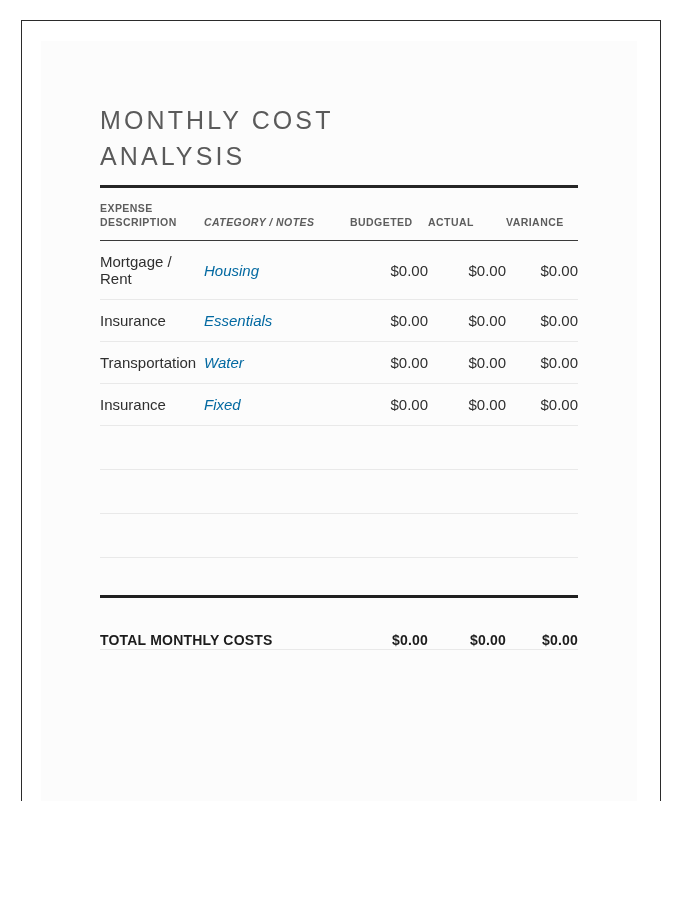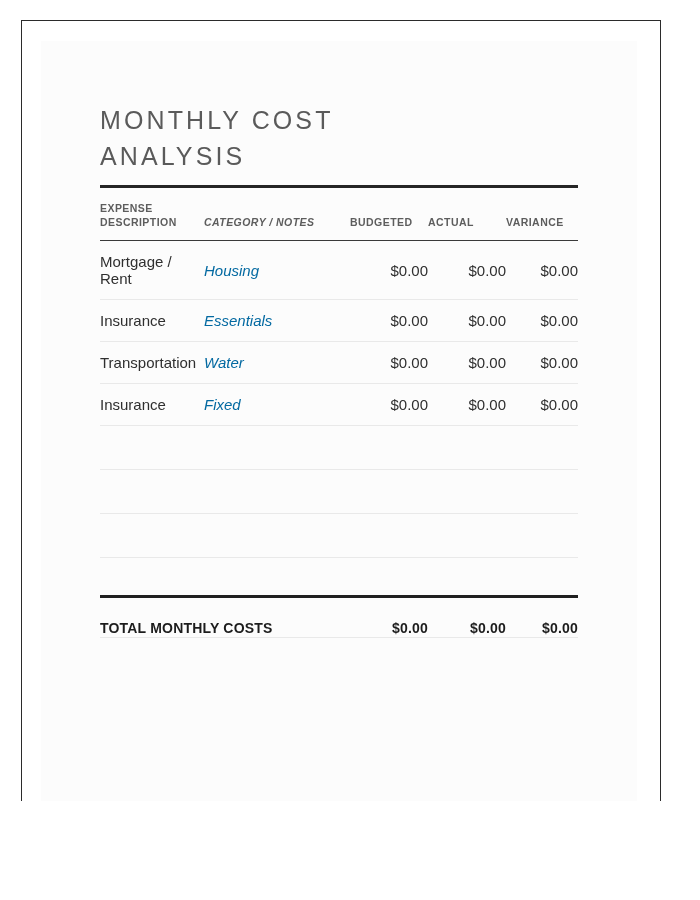--- a/index.html
+++ b/index.html
@@ -136,21 +136,21 @@
     width: 478px;
     height: 2.6px;
     background: #1f1f1f;
     margin-top: 37px;
   }
 
   table.total-table {
     width: 478px;
     border-collapse: collapse;
     table-layout: fixed;
-    margin-top: 4px;
+    margin-top: 16px;
   }
   table.total-table col.c-desc { width: 250px; }
   table.total-table col.c-bud  { width: 78px; }
   table.total-table col.c-act  { width: 78px; }
   table.total-table col.c-var  { width: 72px; }
 
   table.total-table td {
     font-size: 14px;
     font-weight: 700;
     color: #1c1c1c;

